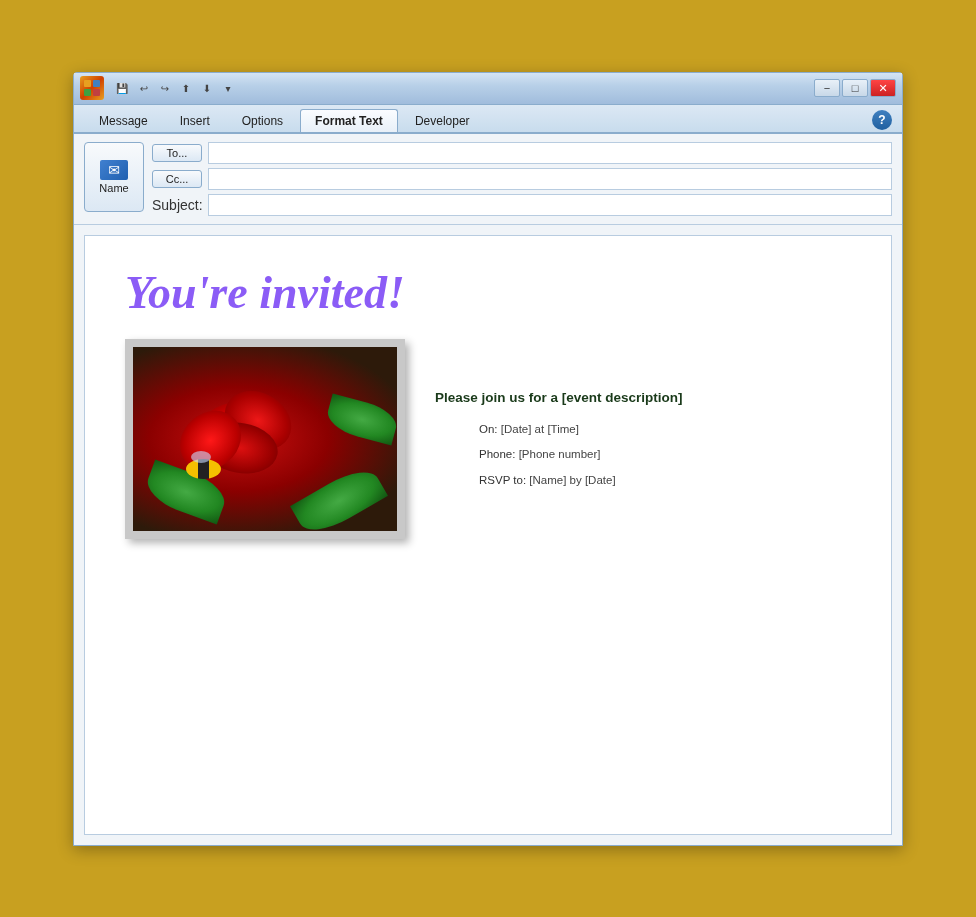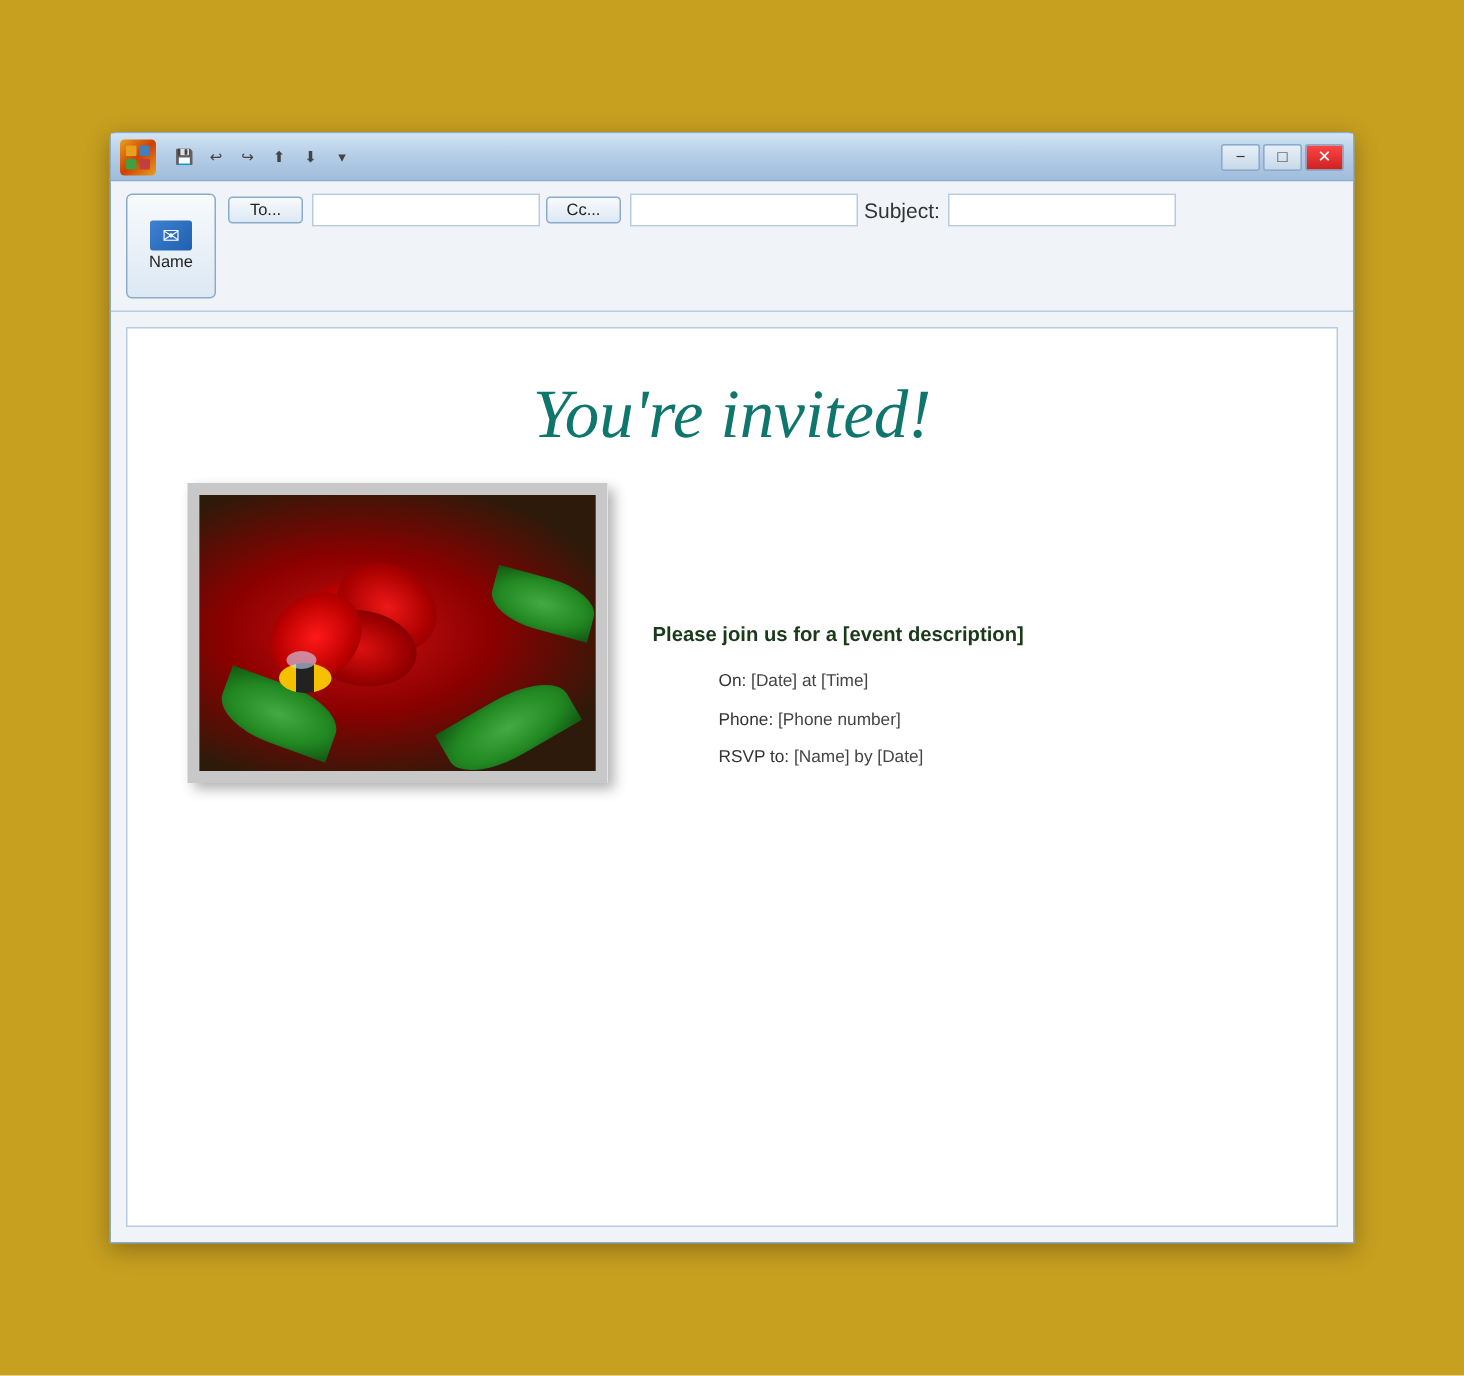--- a/index.html
+++ b/index.html
@@ -176,21 +176,21 @@
       display: flex;
       align-items: center;
       justify-content: center;
       font-size: 14px;
       color: white;
     }
 
     .fields-area {
       flex: 1;
       display: flex;
-      flex-direction: row;
+      flex-direction: column;
       gap: 4px;
     }
 
     .field-row {
       display: flex;
       align-items: center;
       gap: 6px;
     }
 
     .field-btn {
@@ -227,30 +227,29 @@
       margin: 10px;
       border: 1px solid #b8cce0;
       min-height: 600px;
       padding: 30px 40px;
     }
 
     .invite-title {
       font-family: Georgia, 'Times New Roman', serif;
       font-size: 46px;
       font-style: italic;
-      color: #0f766e;
+      color: #8b5cf6;
       margin-bottom: 20px;
-      font-weight: normal;
-      text-align: center;
+      font-weight: bold;
     }
 
     .invite-content {
       display: flex;
       gap: 30px;
-      align-items: flex-end;
+      align-items: center;
     }
 
     .invite-image {
       width: 280px;
       height: 200px;
       flex-shrink: 0;
       position: relative;
       border: 8px solid #c8c8c8;
       box-shadow: inset 0 0 0 2px #888, 4px 4px 8px rgba(0,0,0,0.3);
     }
@@ -371,20 +370,30 @@
         <div class="qa-btn">▾</div>
       </div>
     </div>
     <div class="title-bar-buttons">
       <div class="tb-btn">−</div>
       <div class="tb-btn">□</div>
       <div class="tb-btn close">✕</div>
     </div>
   </div>
 
+  <div class="ribbon">
+    <div class="ribbon-tabs">
+      <div class="ribbon-tab">Message</div>
+      <div class="ribbon-tab">Insert</div>
+      <div class="ribbon-tab">Options</div>
+      <div class="ribbon-tab active">Format Text</div>
+      <div class="ribbon-tab">Developer</div>
+      <div class="ribbon-help">?</div>
+    </div>
+  </div>
 
   <div class="email-header">
     <div class="send-button">
       <div class="send-icon">✉</div>
       <span>Name</span>
     </div>
     <div class="fields-area">
       <div class="field-row">
         <button class="field-btn">To...</button>
         <input class="field-input" type="text" placeholder="" style="">

